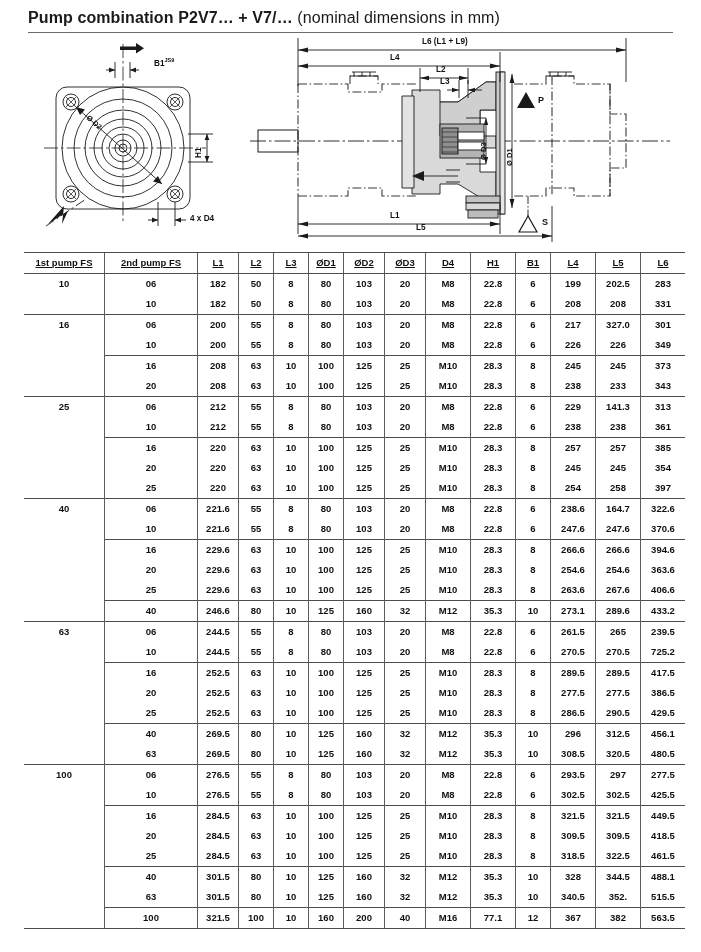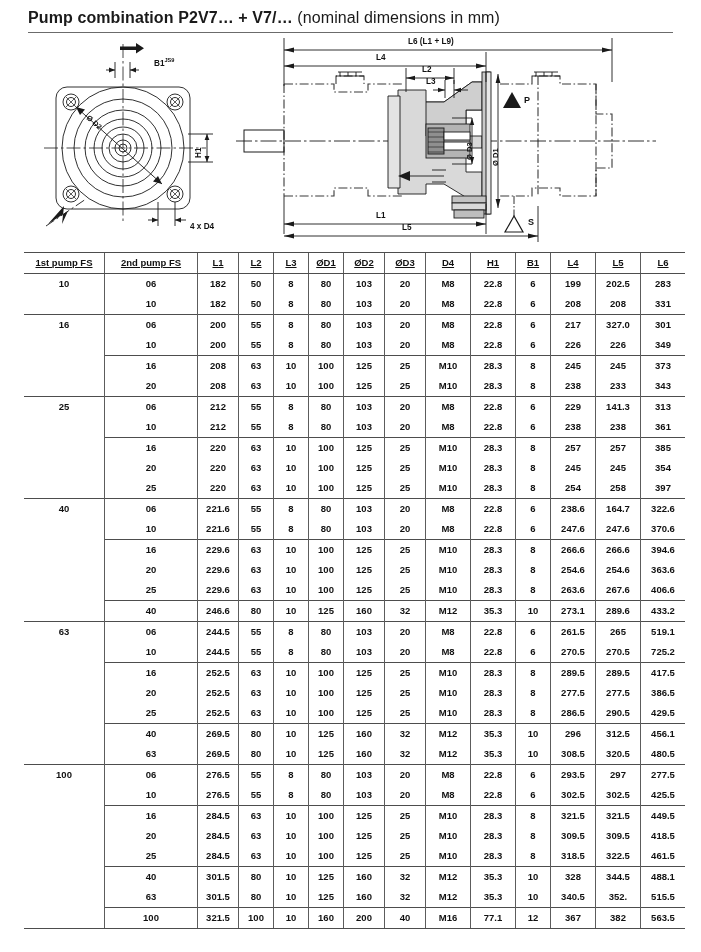--- a/index.html
+++ b/index.html
@@ -141,24 +141,24 @@
       <g stroke="#1a1a1a" stroke-width="0.9" fill="none" stroke-dasharray="10 3 2 3">
         <line x1="6" y1="190" x2="46" y2="163"></line>
       </g>
       <polygon points="8,188 28,175 22,188 24,170" fill="#1a1a1a"></polygon>
     </svg>
     <span class="lbl" style="left:114px;top:22px;">
       <span>B1</span><sup style="font-size:5.6px;">JS9</sup>
     </span>
     <span class="lbl" style="left:50px;top:78px;transform:rotate(41deg);transform-origin:left top;font-size:7.4px;">Ø D2</span>
     <span class="lbl rot" style="left:155px;top:122px;">H1</span>
-    <span class="lbl" style="left:150px;top:179px;margin-top:8px;">4 x D4</span>
+    <span class="lbl" style="left:150px;top:179px;">4 x D4</span>
   </div>
 
-  <div class="dw" style="left:276px;top:0px;width:390px;height:210px;">
+  <div class="dw" style="left:290px;top:0px;width:390px;height:210px;">
     <svg width="390" height="210" viewBox="0 0 390 210">
 
       <g fill="none" stroke="#3a3a3a" stroke-width="1.1" stroke-dasharray="9 2.5 1.6 2.5">
 
         <path d="M8 48 V160 "></path>
         <path d="M8 160 H58 V152 H92 V160 H128"></path>
         <path d="M8 48 H58 V56 H92 V48 H128"></path>
 
         <path d="M60 48 V40 H88 V48"></path>
 
@@ -618,21 +618,21 @@
           <td class="cn vr sep">55</td>
           <td class="cn vr sep">8</td>
           <td class="cn vr sep">80</td>
           <td class="cw vr sep">103</td>
           <td class="cw vr sep">20</td>
           <td class="cd vr sep">M8</td>
           <td class="cd vr sep">22.8</td>
           <td class="cn vr sep">6</td>
           <td class="cd vr sep">261.5</td>
           <td class="cd vr sep">265</td>
-          <td class="cd vr sep">519.1</td>
+          <td class="cd vr sep">239.5</td>
         </tr>
         <tr>
           <td class="c1 blank"></td>
           <td class="c2 vr sep">10</td>
           <td class="cw vr sep">244.5</td>
           <td class="cn vr sep">55</td>
           <td class="cn vr sep">8</td>
           <td class="cn vr sep">80</td>
           <td class="cw vr sep">103</td>
           <td class="cw vr sep">20</td>

